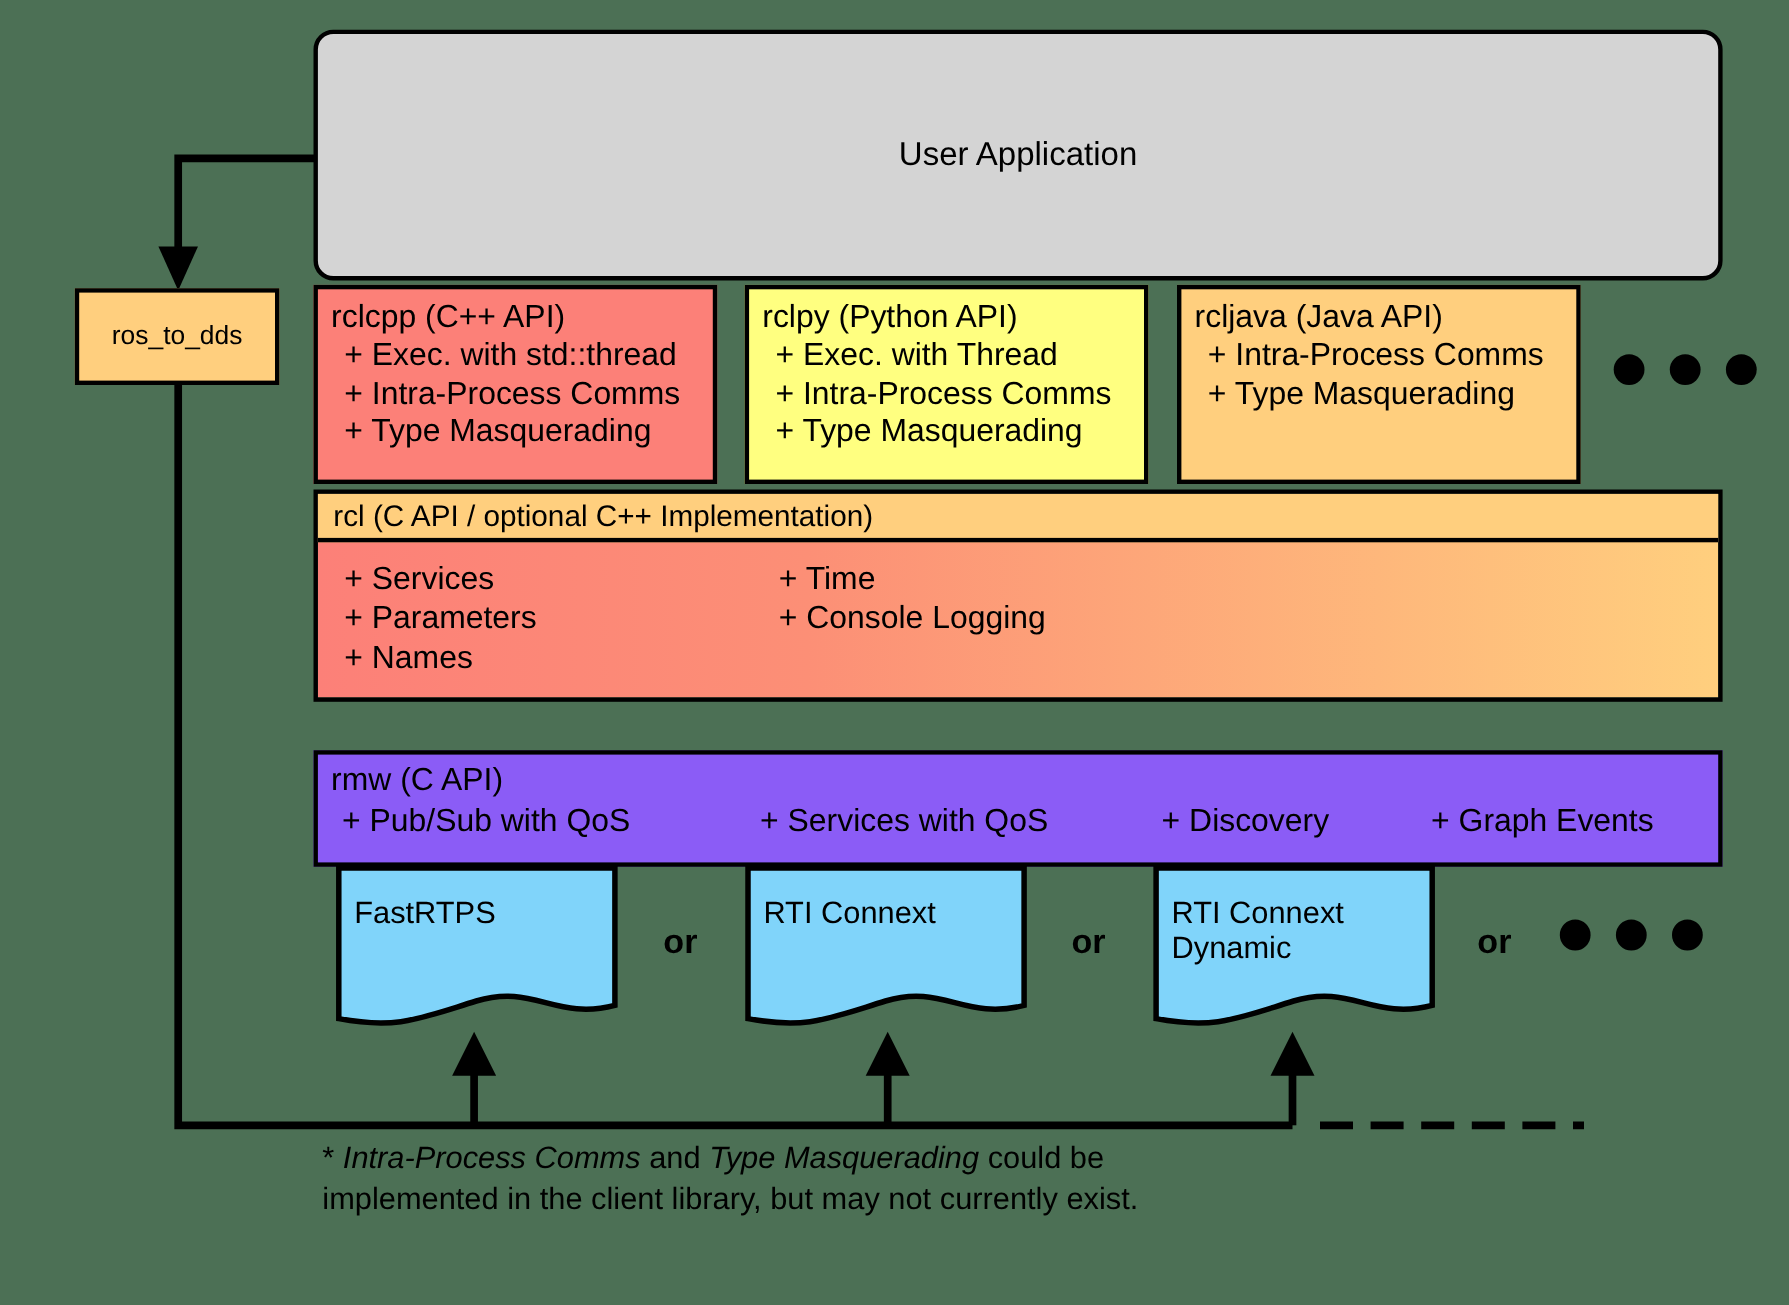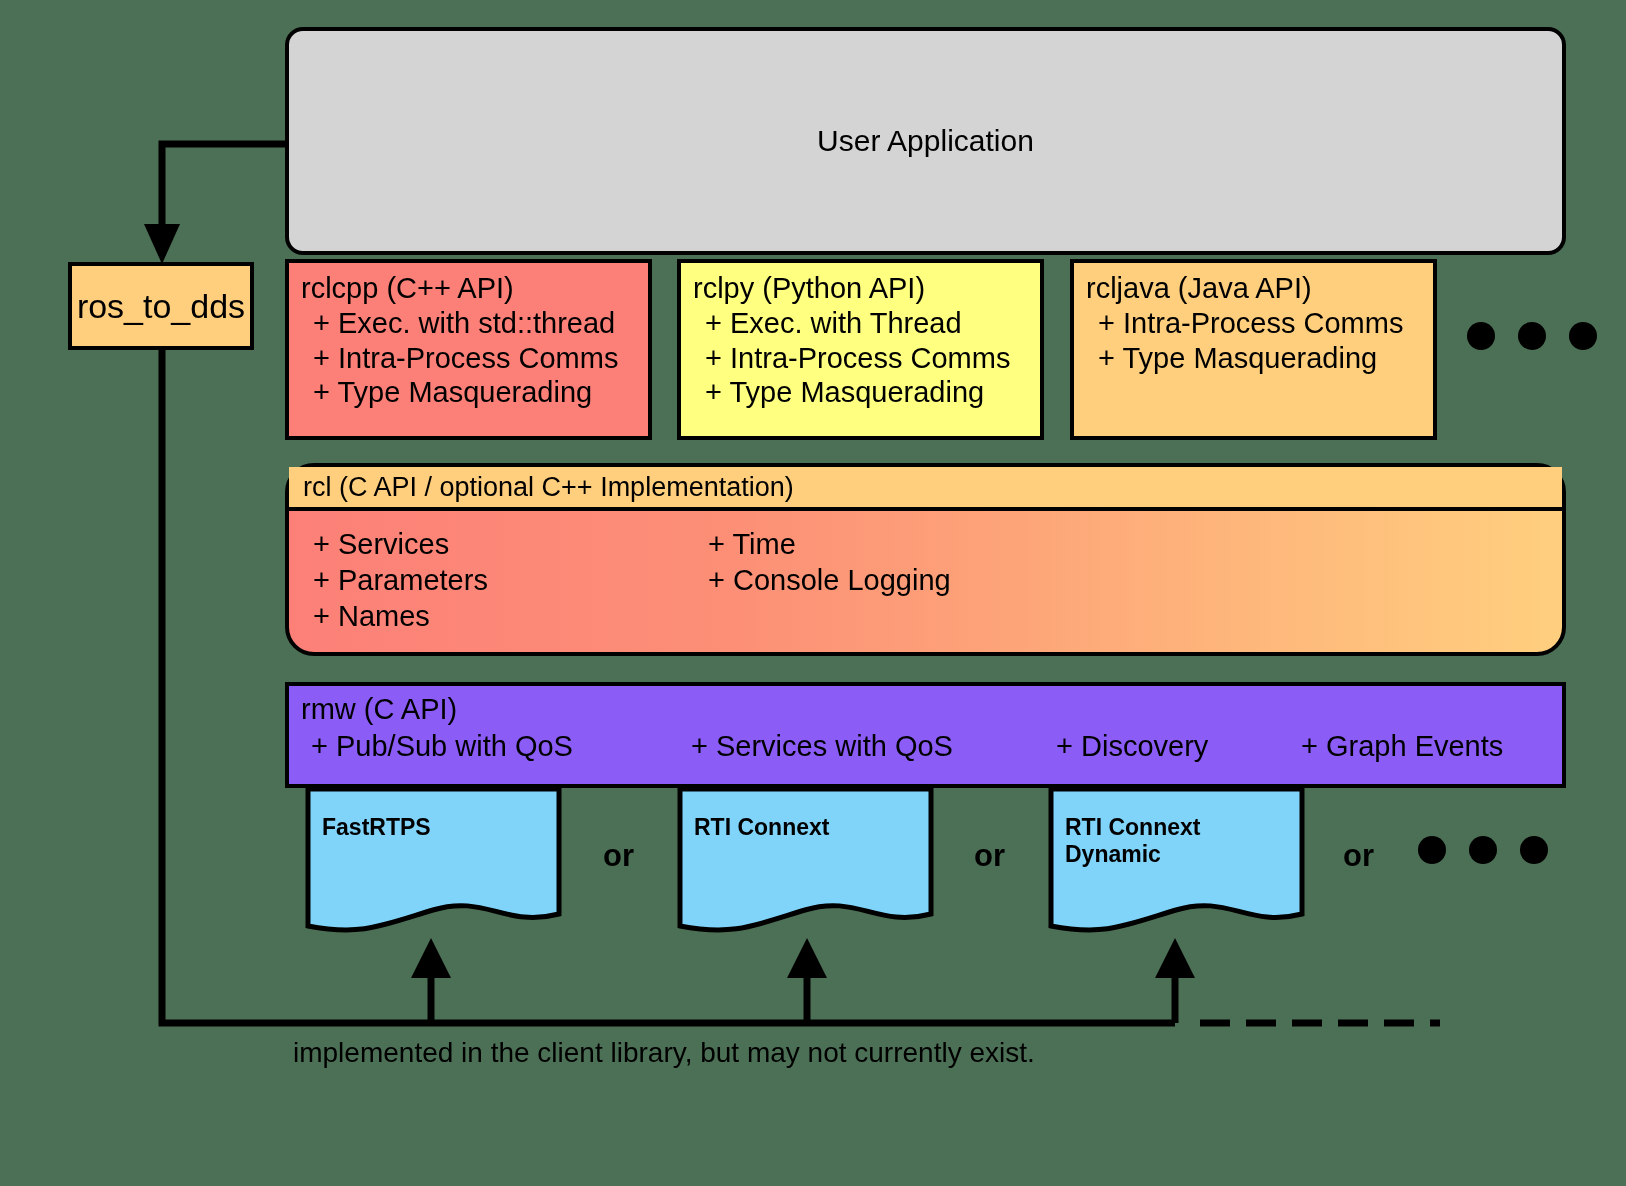--- a/index.html
+++ b/index.html
@@ -39,44 +39,43 @@
     font-size: 30px;
   }
   
   #ros-to-dds {
     left: 28px; top: 262px;
     width: 186px; height: 88px;
     background: #ffcf7e;
     display: flex;
     align-items: center;
     justify-content: center;
-    font-size: 34px;
+    font-size: 24px;
   }
   
   .client-lib {
     top: 259px;
     height: 181px;
     padding: 8px 0 12px 12px;
     font-size: 29px;
     line-height: 1.20;
   }
   #rclcpp { left: 245px; width: 367px; background: #fc8078; }
   #rclpy  { left: 637px; width: 367px; background: #ffff80; }
   #rcljava{ left: 1030px; width: 367px; background: #ffcf7e; }
   .cl-title { white-space: nowrap; }
   .cl-item { white-space: nowrap; padding-left: 12px; }
   .cl-item.it { }
 
   
   #rcl {
-    left: 245px; top: 463px;
+    left: 245px; top: 445px;
     width: 1281px; height: 193px;
     background: linear-gradient(to right, #fc8078 0%, #fc8f76 35%, #ffcf7e 100%);
     padding: 16px;
-    border-radius: 29px;
   }
   #rcl-header {
     position: absolute;
     left: 0; top: 0;
     width: 100%;
     height: 44px;
     box-sizing: border-box;
     background: #ffcf7e;
     border-bottom: 4px solid #000;
     font-size: 27px;
@@ -123,24 +122,23 @@
     position: absolute;
     top: 786px;
     width: 257px;
     height: 157px;
   }
   .dds svg { position: absolute; left: 0; top: 0; }
   .dds-label {
     position: absolute;
     left: 17px; top: 28px;
     width: 225px;
-    font-size: 23px;
+    font-size: 28px;
     line-height: 1.16;
     color: #000;
-    font-weight: bold;
   }
   #dds-0 { left: 265px; }
   #dds-1 { left: 637px; }
   #dds-2 { left: 1008px; }
 
   .or-label {
     position: absolute;
     font-size: 31px;
     font-weight: bold;
     color: #000;
@@ -279,16 +277,17 @@
   <div class="or-label" id="or-1">or</div>
   <div class="or-label" id="or-2">or</div>
 
   <div class="dots" id="dots-bottom">
     <span class="dot"></span>
     <span class="dot"></span>
     <span class="dot"></span>
   </div>
 
   <div id="footnote">
+    <div id="fn-line1"><span>*</span> <i>Intra-Process Comms</i><span> and </span> <i>Type Masquerading</i><span> could be</span></div>
     <div id="fn-line2">implemented in the client library, but may not currently exist.</div>
   </div>
 
 </div>
 
 </body></html>

